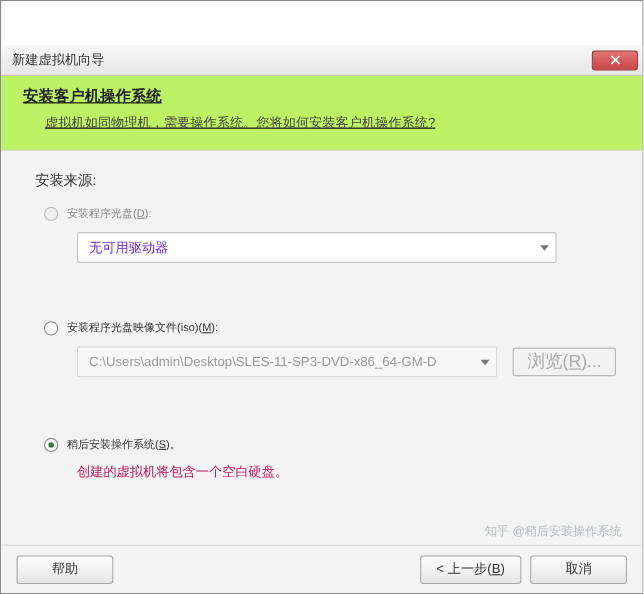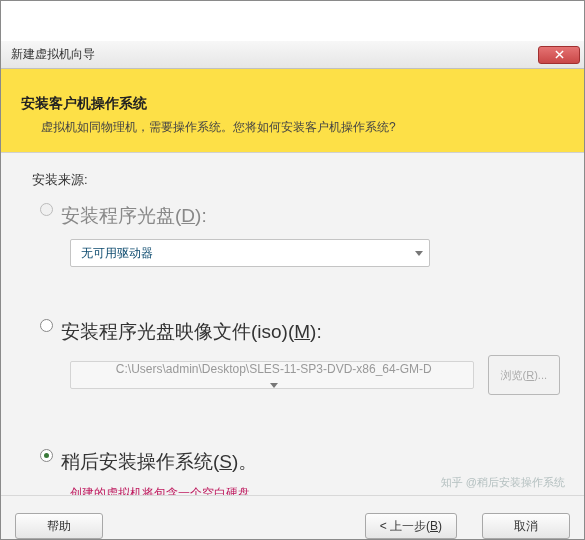--- a/index.html
+++ b/index.html
@@ -22,40 +22,41 @@
       width: 42px; height: 18px;
       background: linear-gradient(to bottom, #e57373, #c94747);
       border: 1px solid #a03030;
       border-radius: 3px;
       display: flex; align-items: center; justify-content: center;
       cursor: pointer;
     }
     .close-btn svg { width: 9px; height: 9px; }
     
     .header-panel {
-      background: #fde047;
+      background: #bef264;
       border-bottom: 1px solid #d0d0d0;
-      padding: 26px 20px 16px 20px;
+      padding: 10px 20px 16px 20px;
+      text-decoration: underline;
     }
     .header-title { font-size: 14px; font-weight: bold; color: #222; margin-bottom: 6px; }
     .header-subtitle { font-size: 12px; color: #444; padding-left: 20px; }
     
     .content {
       flex: 1;
       background: #f3f3f3;
       padding: 18px 24px 10px 31px;
       overflow: auto;
     }
     
     .section-label { font-size: 13px; color: #333; margin-bottom: 14px; }
     
     .radio-group { margin-bottom: 24px; padding-left: 8px; }
     .radio-row {
-      display: flex; align-items: flex-start;
-      font-size: 19px; color: #333;
+      display: flex; align-items: flex-end;
+      font-size: 10px; color: #333;
       margin-bottom: 10px;
       cursor: pointer;
     }
     .radio-row.disabled { color: #888; }
     .radio {
       width: 13px; height: 13px; border-radius: 50%;
       border: 1px solid #888; background: #fff;
       margin-right: 8px;
       display: inline-flex; align-items: center; justify-content: center;
       flex-shrink: 0;
@@ -69,54 +70,54 @@
     .underline { text-decoration: underline; }
     
     .combo {
       display: flex; align-items: center;
       height: 28px;
       background: #fff;
       border: 1px solid #c4c4c4;
       border-radius: 2px;
       padding: 0 6px 0 10px;
       font-size: 12px;
-      color: #0c4a6e;
+      color: #6d28d9;
       margin: 8px 0 0 30px;
-      width: 360px;
+      width: 436px;
       justify-content: space-between;
     }
-    .combo.disabled { background: #f7f7f7; color: #999; border-color: #d4d4d4; flex-direction: column; }
+    .combo.disabled { background: #f7f7f7; color: #999; border-color: #d4d4d4; }
     .chevron {
       width: 0; height: 0;
       border-left: 4px solid transparent;
       border-right: 4px solid transparent;
       border-top: 5px solid #777;
     }
     
     .row-with-btn { display: flex; align-items: center; gap: 14px; margin: 8px 0 0 30px; }
     .row-with-btn .combo { margin: 0; flex: 1; }
     
     .browse-btn {
-      height: 40px; padding: 0 12px;
+      height: 26px; padding: 0 12px;
       background: linear-gradient(to bottom, #fcfcfc, #e8e8e8);
       border: 1px solid #b8b8b8; border-radius: 3px;
-      font-size: 11px; color: #888;
+      font-size: 16px; color: #888;
       cursor: pointer;
     }
     .browse-btn.disabled { color: #aaa; background: #f2f2f2; }
     
     .hint-text { font-size: 12px; color: #be185d; padding-left: 30px; margin-top: 4px; }
     
     .footer {
       height: 44px;
       background: #f3f3f3;
       border-top: 1px solid #d8d8d8;
-      display: flex; align-items: flex-end;
+      display: flex; align-items: center;
       padding: 0 14px;
-      gap: 25px;
+      gap: 8px;
     }
     .footer .spacer { flex: 1; }
     .footer-btn {
       height: 26px; padding: 0 14px;
       background: linear-gradient(to bottom, #fdfdfd, #e6e6e6);
       border: 1px solid #a8a8a8; border-radius: 3px;
       font-size: 12px; color: #333;
       cursor: pointer;
       min-width: 88px;
       white-space: nowrap;

